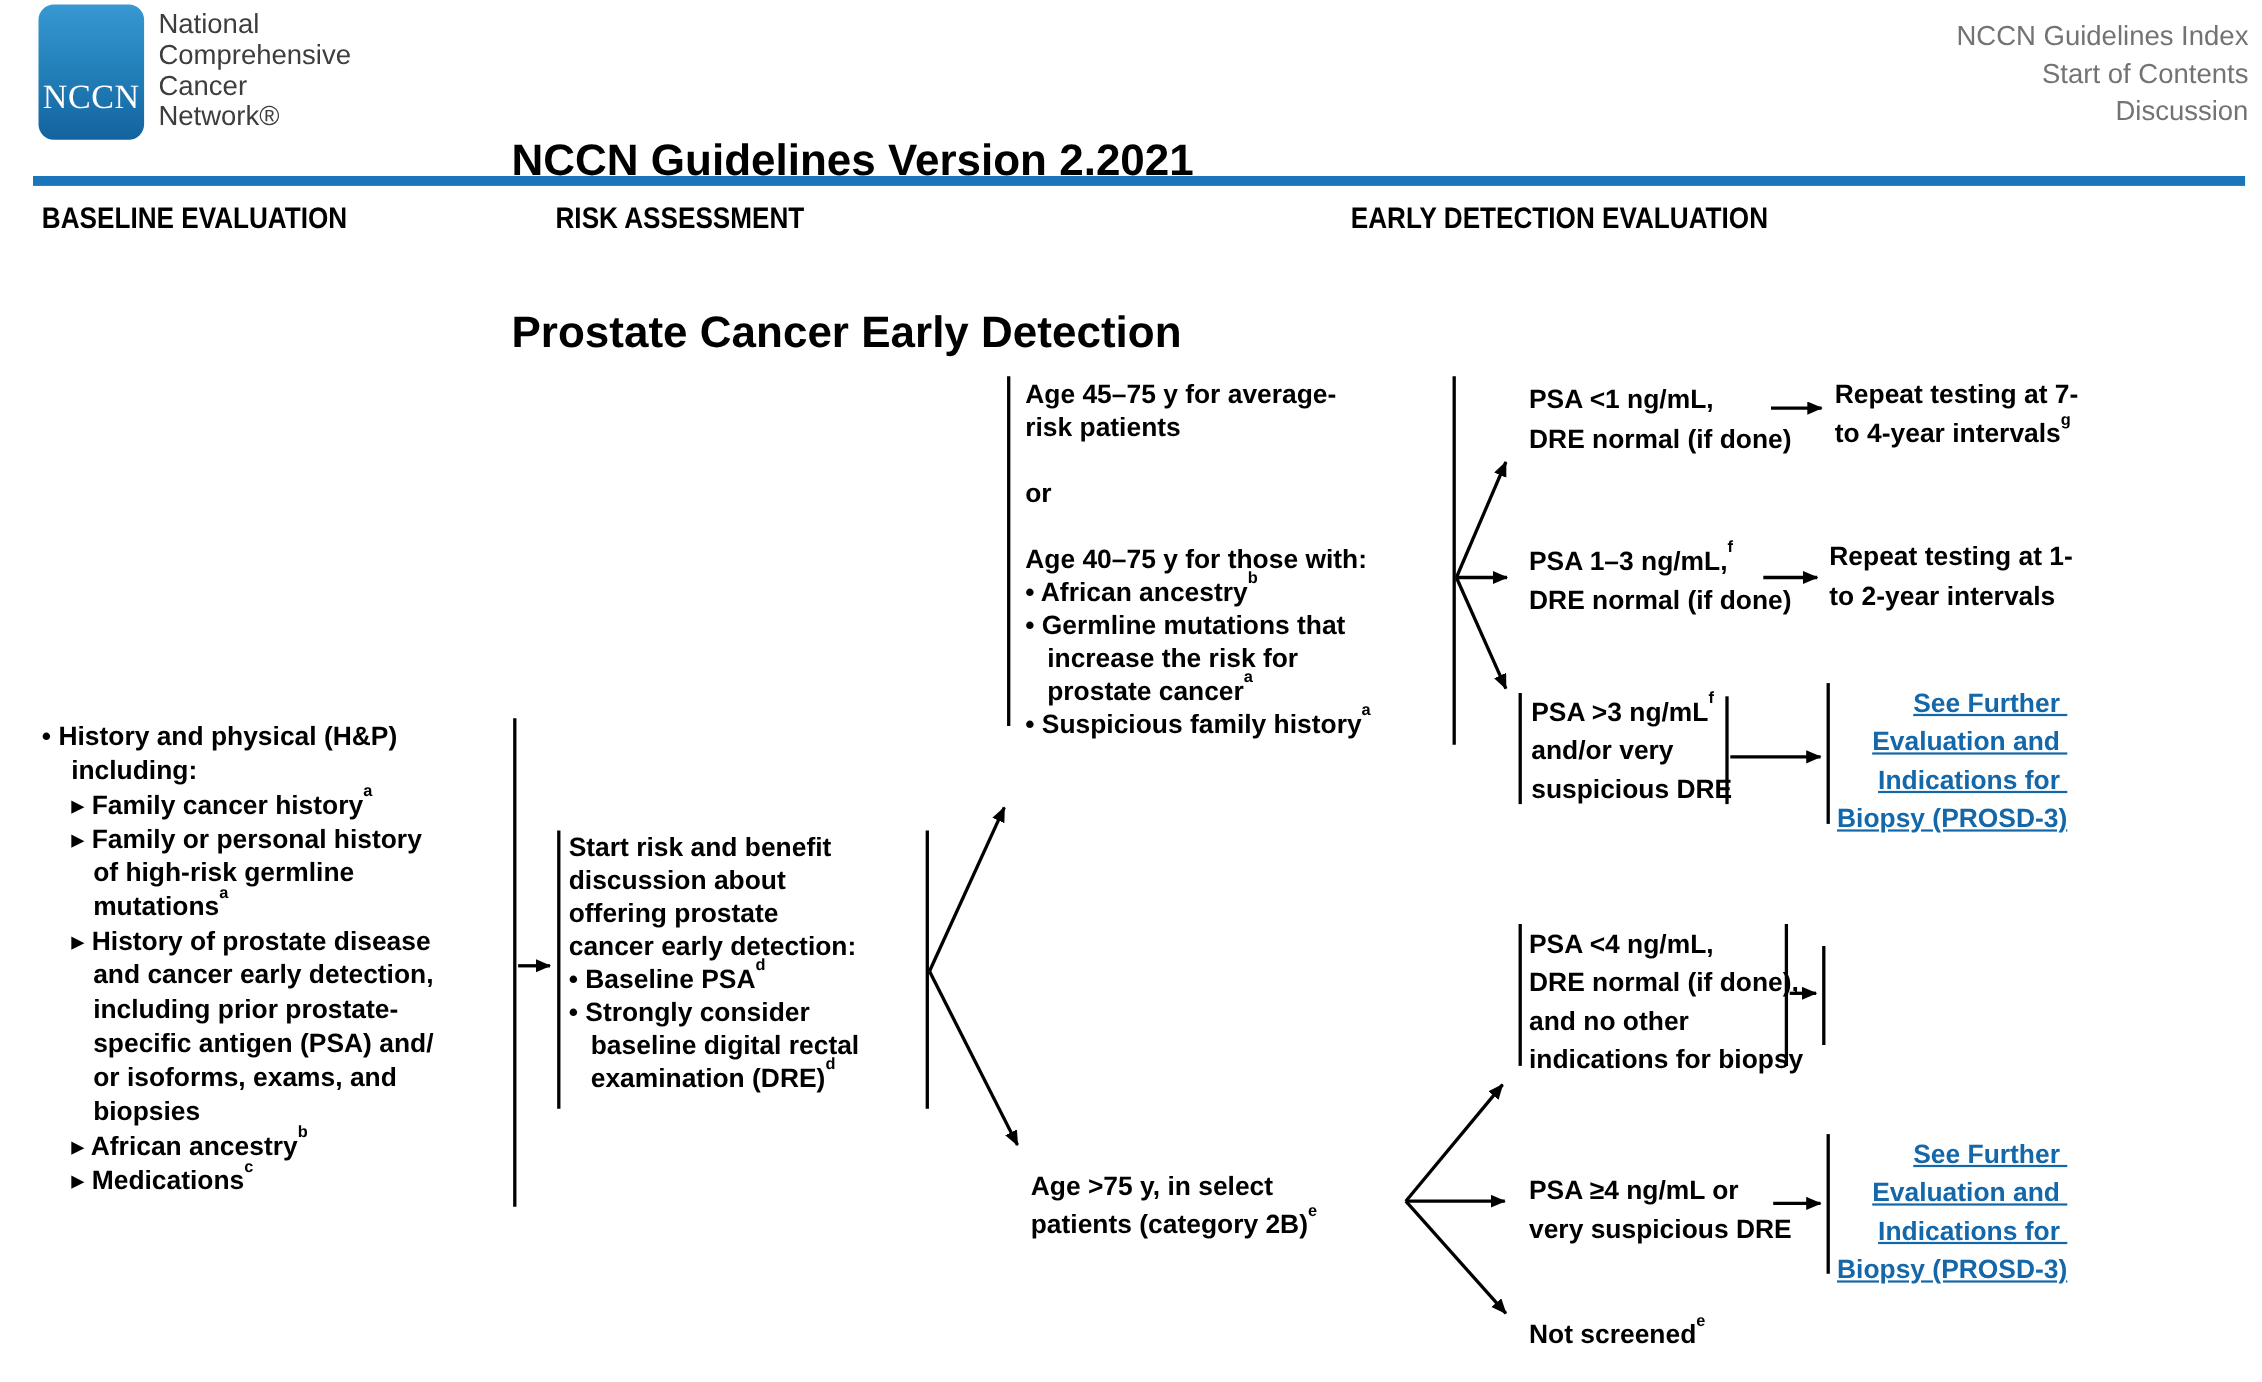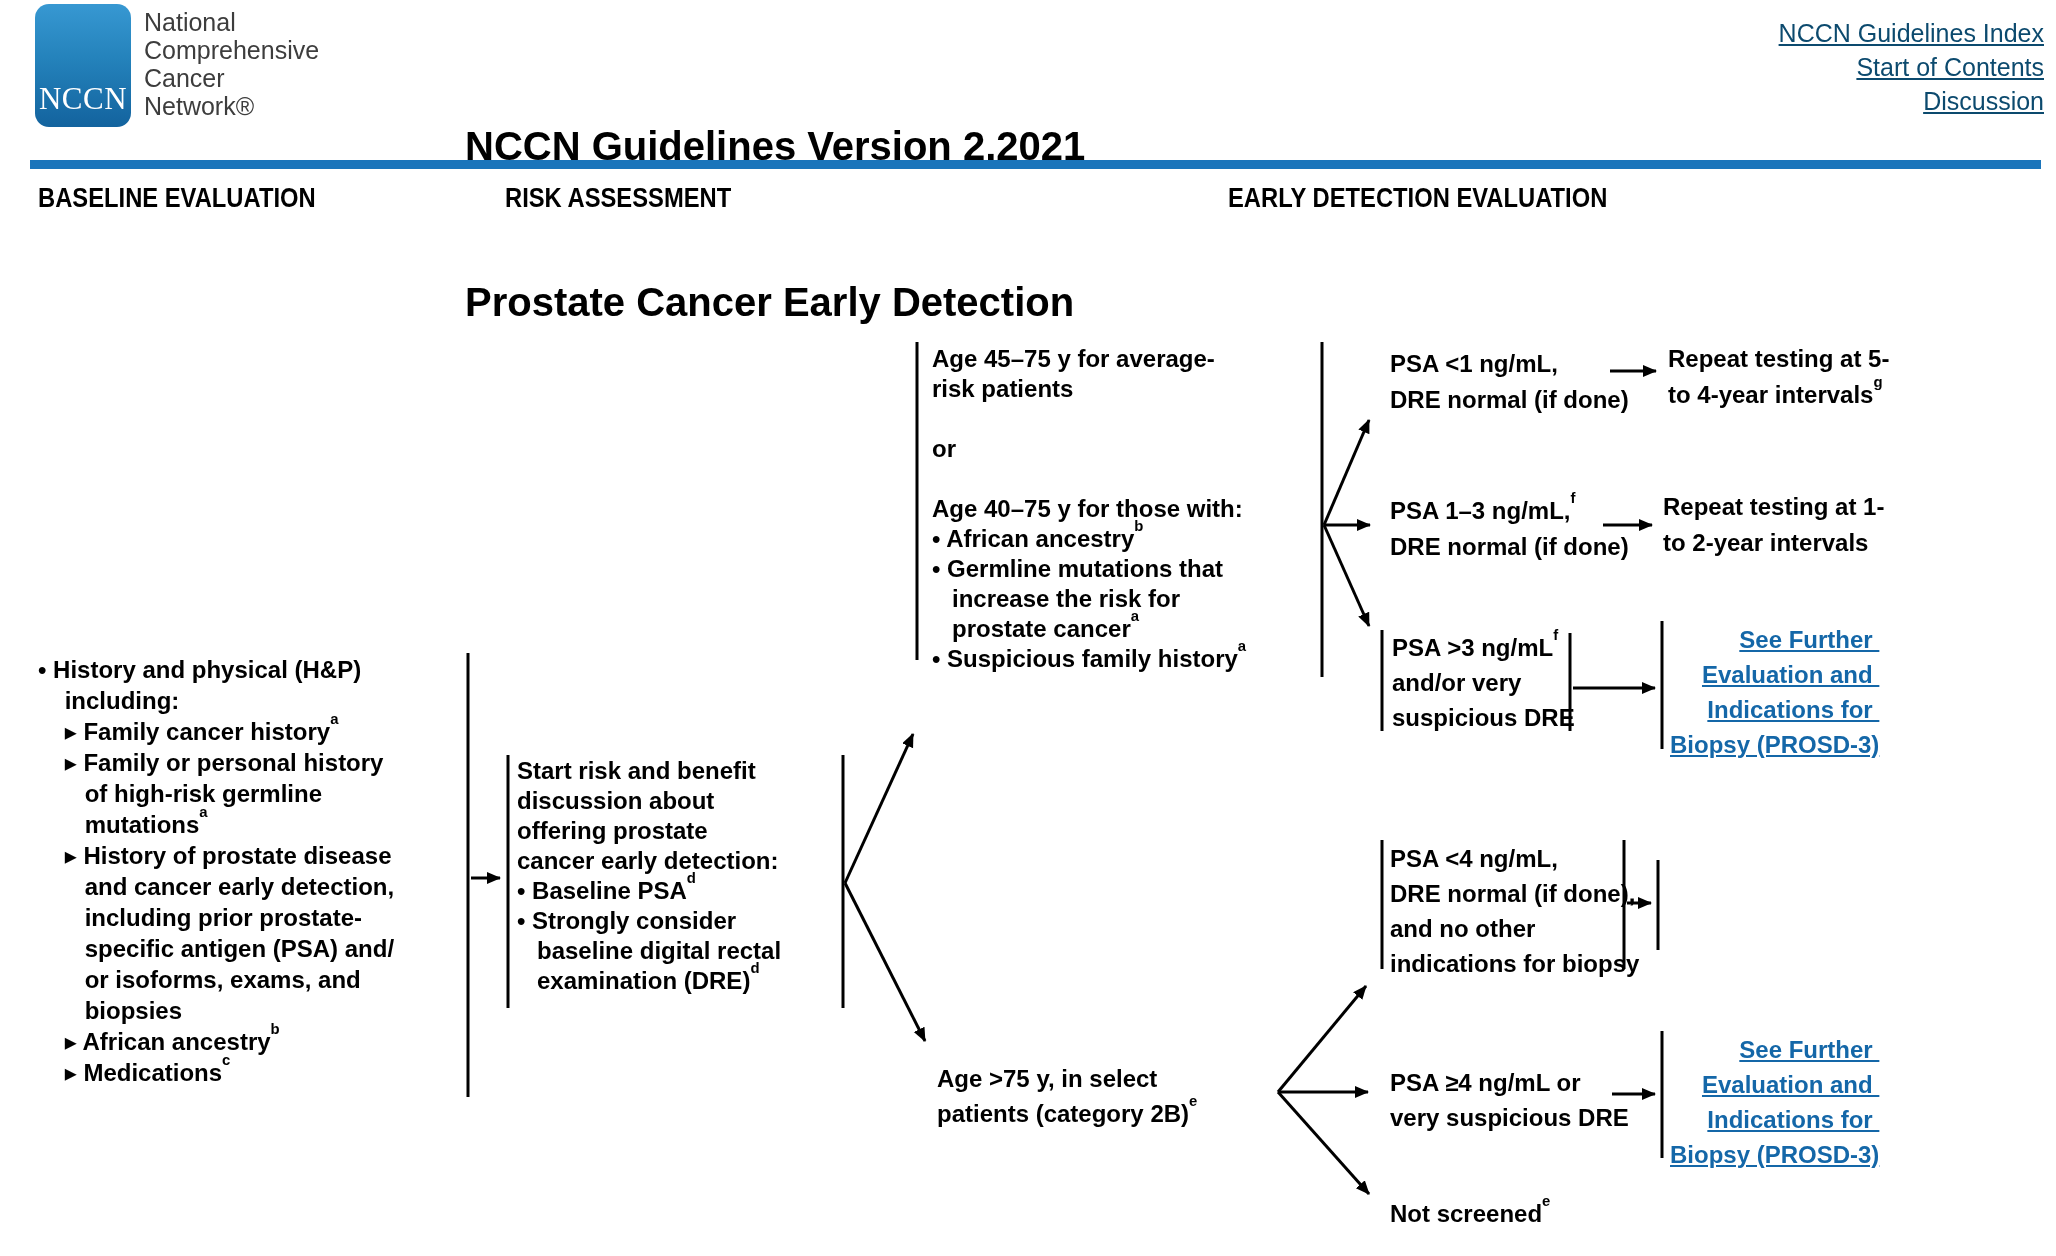--- a/index.html
+++ b/index.html
@@ -4,26 +4,26 @@
 <style>
   html,body{margin:0;padding:0;background:#fff;}
   #page{position:relative;width:2056px;height:1256px;background:#fff;overflow:hidden;
         font-family:"Liberation Sans","DejaVu Sans",sans-serif;color:#000;}
   .abs{position:absolute;}
   
   #logo{left:35px;top:4px;width:96px;height:123px;border-radius:14px;
         background:linear-gradient(180deg,#3798d2 0%,#2482bb 45%,#13639e 100%);
         display:flex;align-items:flex-end;justify-content:center;}
   #logo .logo-word{font-family:"Liberation Serif","DejaVu Serif",serif;color:#fff;
-        font-size:31px;line-height:1;padding-bottom:13px;letter-spacing:.5px;}
+        font-size:31px;line-height:1;padding-bottom:24px;letter-spacing:.5px;}
   #org{left:144px;top:8px;font-size:25px;line-height:28px;color:#3d3d3d;}
   #org .ln{height:28px;white-space:pre;}
   #title{left:465px;top:16px;font-size:40px;font-weight:bold;line-height:52px;white-space:pre;}
   #hlinks{right:12px;top:16px;text-align:right;font-size:25px;line-height:34px;}
-  #hlinks a{display:block;color:#0c4a6e;text-decoration:underline;cursor:pointer;white-space:pre;}
+  #hlinks a{display:block;color:#737373;cursor:pointer;white-space:pre;}
   #divider{left:30px;top:160px;width:2011px;height:9px;background:#1b75bb;}
   .colhead{top:183px;font-size:27px;font-weight:bold;letter-spacing:0;
            transform:scaleX(.88);transform-origin:left top;white-space:pre;}
   
   .node{position:absolute;font-size:24px;font-weight:bold;white-space:pre;}
   .node .ln{height:var(--lh,33px);white-space:pre;}
   sup{font-size:62%;position:relative;top:-.45em;line-height:0;}
   a.node{color:#1467a8;text-decoration:underline;cursor:pointer;text-align:right;}
   svg{position:absolute;left:0;top:0;pointer-events:none;}
 </style>
@@ -92,21 +92,21 @@
       <line x1="1278" y1="1092" x2="1369" y2="1194" marker-end="url(#ah)"></line>
       <line x1="1612" y1="1094" x2="1655" y2="1094" marker-end="url(#ah)"></line>
     </g>
   </svg>
 
   <div class="node" style="left:38px;top:656px;--lh:31px"><div class="ln">• History and physical (H&amp;P)</div><div class="ln">    including:</div><div class="ln">    ▸ Family cancer history<sup>a</sup></div><div class="ln">    ▸ Family or personal history</div><div class="ln">       of high-risk germline</div><div class="ln">       mutations<sup>a</sup></div><div class="ln">    ▸ History of prostate disease</div><div class="ln">       and cancer early detection,</div><div class="ln">       including prior prostate-</div><div class="ln">       specific antigen (PSA) and/</div><div class="ln">       or isoforms, exams, and</div><div class="ln">       biopsies</div><div class="ln">    ▸ African ancestry<sup>b</sup></div><div class="ln">    ▸ Medications<sup>c</sup></div></div>
   <div class="node" style="left:517px;top:757px;--lh:30px"><div class="ln">Start risk and benefit</div><div class="ln">discussion about</div><div class="ln">offering prostate</div><div class="ln">cancer early detection:</div><div class="ln">• Baseline PSA<sup>d</sup></div><div class="ln">• Strongly consider</div><div class="ln">   baseline digital rectal</div><div class="ln">   examination (DRE)<sup>d</sup></div></div>
   <div class="node" style="left:932px;top:345px;--lh:30px"><div class="ln">Age 45–75 y for average-</div><div class="ln">risk patients</div><div class="ln"></div><div class="ln">or</div><div class="ln"></div><div class="ln">Age 40–75 y for those with:</div><div class="ln">• African ancestry<sup>b</sup></div><div class="ln">• Germline mutations that</div><div class="ln">   increase the risk for</div><div class="ln">   prostate cancer<sup>a</sup></div><div class="ln">• Suspicious family history<sup>a</sup></div></div>
 
   <div class="node" style="left:1390px;top:350px;--lh:36px"><div class="ln">PSA &lt;1 ng/mL,</div><div class="ln">DRE normal (if done)</div></div>
-  <div class="node" style="left:1668px;top:345px;--lh:36px"><div class="ln">Repeat testing at 5-</div><div class="ln">to 4-year intervals<sup>g</sup></div></div>
+  <div class="node" style="left:1668px;top:345px;--lh:36px"><div class="ln">Repeat testing at 7-</div><div class="ln">to 4-year intervals<sup>g</sup></div></div>
 
   <div class="node" style="left:1390px;top:497px;--lh:36px"><div class="ln">PSA 1–3 ng/mL,<sup>f</sup></div><div class="ln">DRE normal (if done)</div></div>
   <div class="node" style="left:1663px;top:493px;--lh:36px"><div class="ln">Repeat testing at 1-</div><div class="ln">to 2-year intervals</div></div>
 
   <div class="node" style="left:1392px;top:634px;--lh:35px"><div class="ln">PSA &gt;3 ng/mL<sup>f</sup></div><div class="ln">and/or very</div><div class="ln">suspicious DRE</div></div>
   <a class="node" style="left:1670px;top:626px;--lh:35px"><div class="ln">See Further </div><div class="ln">Evaluation and </div><div class="ln">Indications for </div><div class="ln">Biopsy (PROSD-3)</div></a>
 
   <div class="node" style="left:1390px;top:845px;--lh:35px"><div class="ln">PSA &lt;4 ng/mL,</div><div class="ln">DRE normal (if done),</div><div class="ln">and no other</div><div class="ln">indications for biopsy</div></div>
 
   <div class="node" style="left:937px;top:1065px;--lh:35px"><div class="ln">Age &gt;75 y, in select</div><div class="ln">patients (category 2B)<sup>e</sup></div></div>

